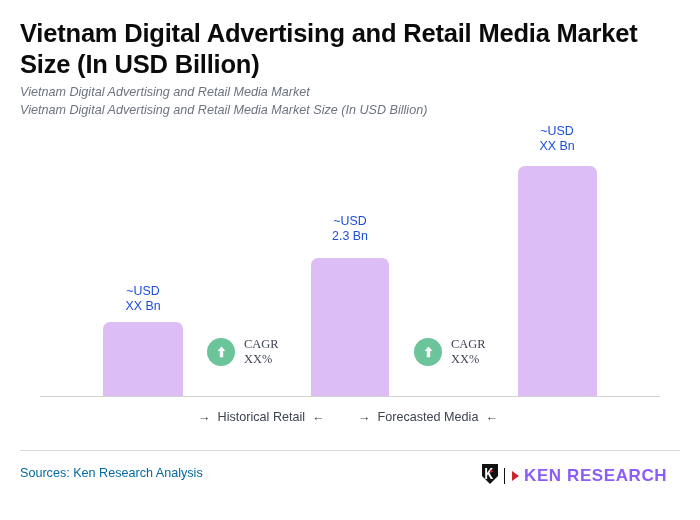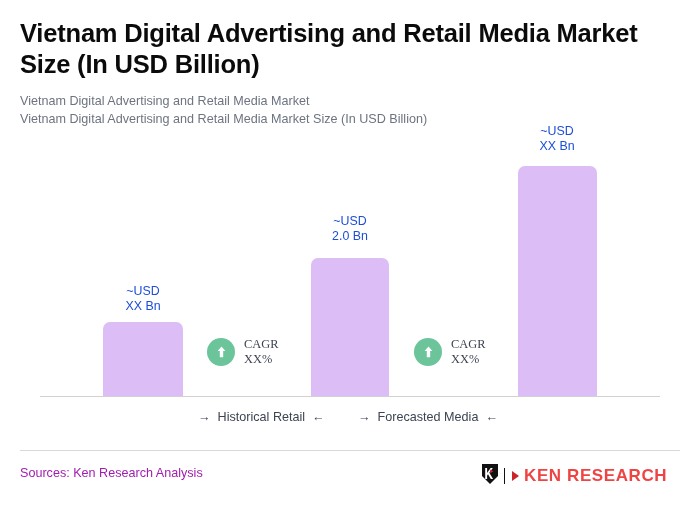--- a/index.html
+++ b/index.html
@@ -31,22 +31,23 @@
     font-size: 25.5px;
     line-height: 31px;
     font-weight: bold;
     color: #0b0b0b;
     letter-spacing: -0.2px;
   }
 
   .subtitle-block {
     position: absolute;
     left: 20px;
-    top: 92px;
+    top: 83px;
     width: 640px;
+    font-style: italic;
   }
   .subtitle {
     font-size: 12.6px;
     line-height: 18px;
     color: #6d7480;
     white-space: nowrap;
   }
 
   
   .plot {
@@ -132,35 +133,35 @@
     top: 450px;
     width: 660px;
     height: 1px;
     background: #d9d9dc;
   }
   .sources {
     position: absolute;
     left: 20px;
     top: 466px;
     font-size: 12.6px;
-    color: #a21caf;
+    color: #0369a1;
     white-space: nowrap;
   }
   .logo {
     position: absolute;
     left: 481px;
     top: 463px;
     display: flex;
     align-items: center;
     gap: 5px;
   }
   .logo-wordmark {
     font-size: 17px;
     font-weight: bold;
-    color: #ef4444;
+    color: #8b5cf6;
     letter-spacing: 0.6px;
     font-family: "Liberation Sans", sans-serif;
   }
 </style>
 </head>
 <body>
 
 <div class="page">
 
   <div class="title">Vietnam Digital Advertising and Retail Media Market Size (In USD Billion)</div>
@@ -185,21 +186,21 @@
         </svg>
       </span>
       <span class="cagr-text">
         <span>CAGR</span><br>
         <span>XX%</span>
       </span>
     </div>
 
     <div class="bar-label" style="left:310px; top:214px; width:80px;">
       <div>~USD</div>
-      <div>2.0 Bn</div>
+      <div>2.3 Bn</div>
     </div>
     <div class="bar" style="left:311px; top:258px; width:78px; height:138px;"></div>
 
     <div class="cagr" style="left:414px; top:337px;">
       <span class="cagr-circle">
         <svg width="13" height="14" viewBox="0 0 13 14" aria-hidden="true">
           <path d="M6.5 1.6 L10.4 6.0 L8.2 6.0 L8.2 12.2 L4.8 12.2 L4.8 6.0 L2.6 6.0 Z" fill="#ffffff"></path>
         </svg>
       </span>
       <span class="cagr-text">

